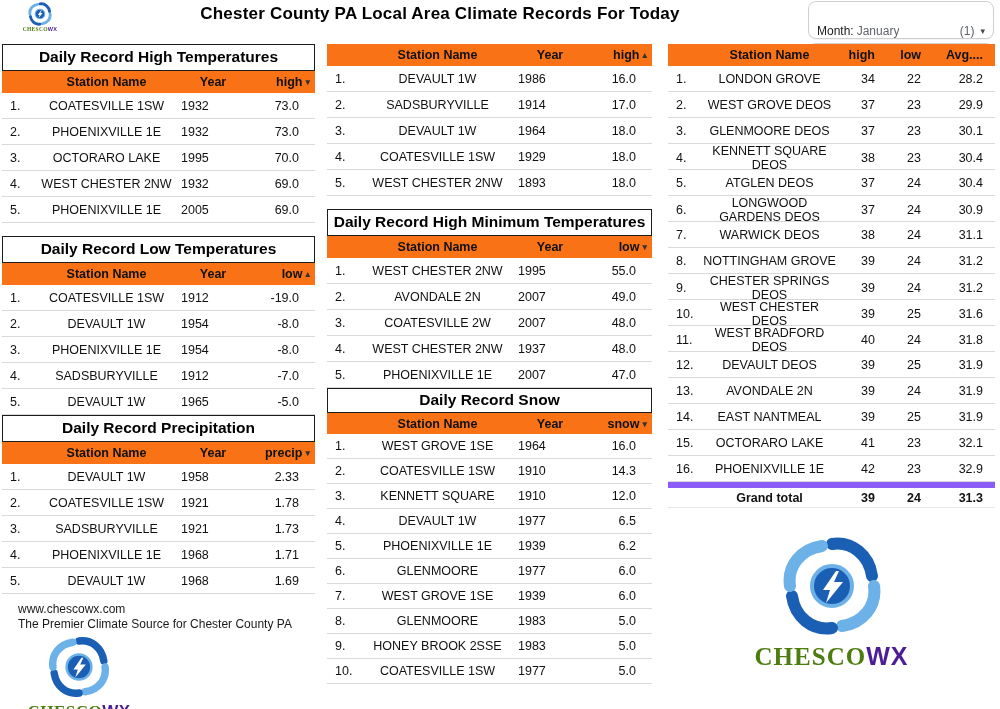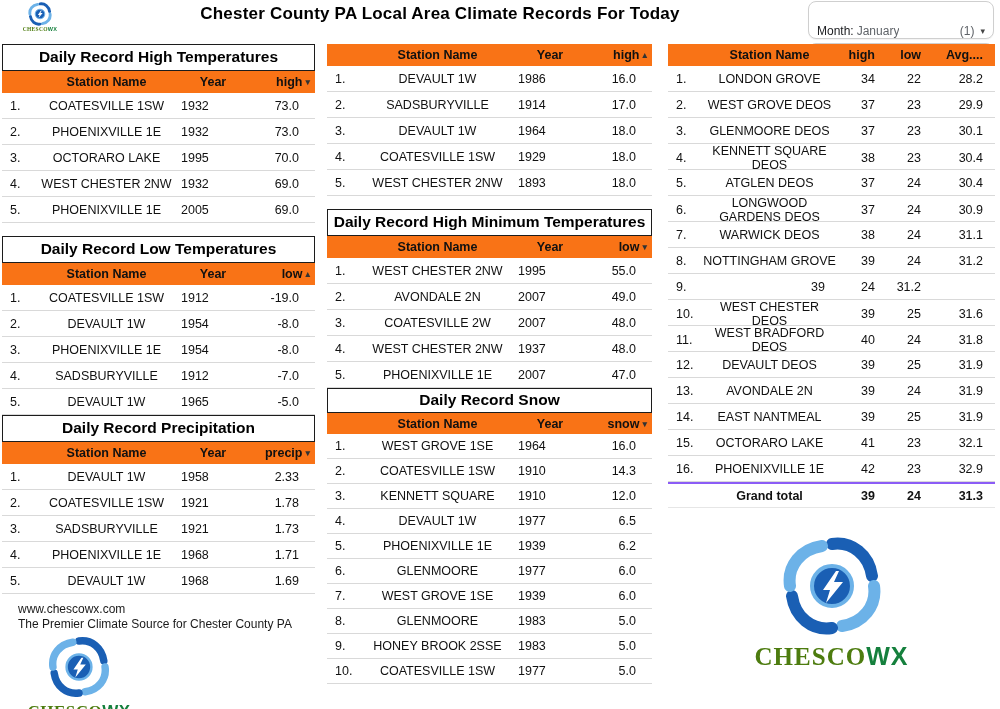--- a/index.html
+++ b/index.html
@@ -47,34 +47,34 @@
   .cell.station { text-align:center; }
   .cell.year { text-align:left; }
   .cell.value { text-align:right; padding-right:16px; }
   .th.station { text-align:center; }
   .th.year { text-align:center; }
   .th.value { display:flex; align-items:center; justify-content:flex-end; padding-right:5px; gap:3px; cursor:pointer; }
   .th .sort-arrow { font-size:9px; color:#333; }
   .num { text-align:right; padding-right:12px; }
   .th.num { cursor:pointer; }
   .gap13 { margin-top:13px; }
-  .grand { font-weight:bold; border-top:2px solid #8b5cf6; border-bottom:1px solid #e6e6e6; }
+  .grand { font-weight:bold; border-top:6px solid #8b5cf6; border-bottom:1px solid #e6e6e6; }
   .grand .cell.station { font-weight:bold; }
 
   
   .site-lines { margin:8px 0 0 16px; font-size:12px; color:#1a1a1a; line-height:15px; }
   .logo-block { text-align:center; }
   #logo-left  { width:150px; margin:4px 0 0 2px; }
   #logo-left svg { width:62px; height:62px; }
   #logo-left .logo-word { font-size:17px; font-weight:bold; letter-spacing:.5px; }
   #logo-right { margin-top:28px; }
   #logo-right svg { width:100px; height:100px; }
   #logo-right .logo-word { font-size:25px; font-weight:bold; letter-spacing:1px; margin-top:2px; }
   .logo-word .dark { color:#4d7c0f;font-family:Liberation Serif, serif; }
-  .logo-word .light { color:#15803d; }
+  .logo-word .light { color:#4c1d95; }
 </style>
 </head>
 <body>
 
 <svg width="0" height="0" style="position:absolute">
   <symbol id="cwx-icon" viewBox="0 0 100 100">
     <g fill="none" stroke-linecap="round">
       <path d="M50 8 C70 5 87 19 90 40" stroke="#1a5fb4" stroke-width="12"></path>
       <path d="M50 8 C70 5 87 19 90 40" stroke="#6cb2e8" stroke-width="12" transform="rotate(90 50 50)"></path>
       <path d="M50 8 C70 5 87 19 90 40" stroke="#1a5fb4" stroke-width="12" transform="rotate(180 50 50)"></path>
@@ -536,20 +536,21 @@
           <div class="trow grid4">
             <span class="cell rank">8.</span>
             <span class="cell station">NOTTINGHAM GROVE</span>
             <span class="cell num">39</span>
             <span class="cell num">24</span>
             <span class="cell num">31.2</span>
           </div>
 
           <div class="trow grid4">
             <span class="cell rank">9.</span>
+            <span class="cell station">CHESTER SPRINGS DEOS</span>
             <span class="cell num">39</span>
             <span class="cell num">24</span>
             <span class="cell num">31.2</span>
           </div>
 
           <div class="trow grid4">
             <span class="cell rank">10.</span>
             <span class="cell station">WEST CHESTER DEOS</span>
             <span class="cell num">39</span>
             <span class="cell num">25</span>

